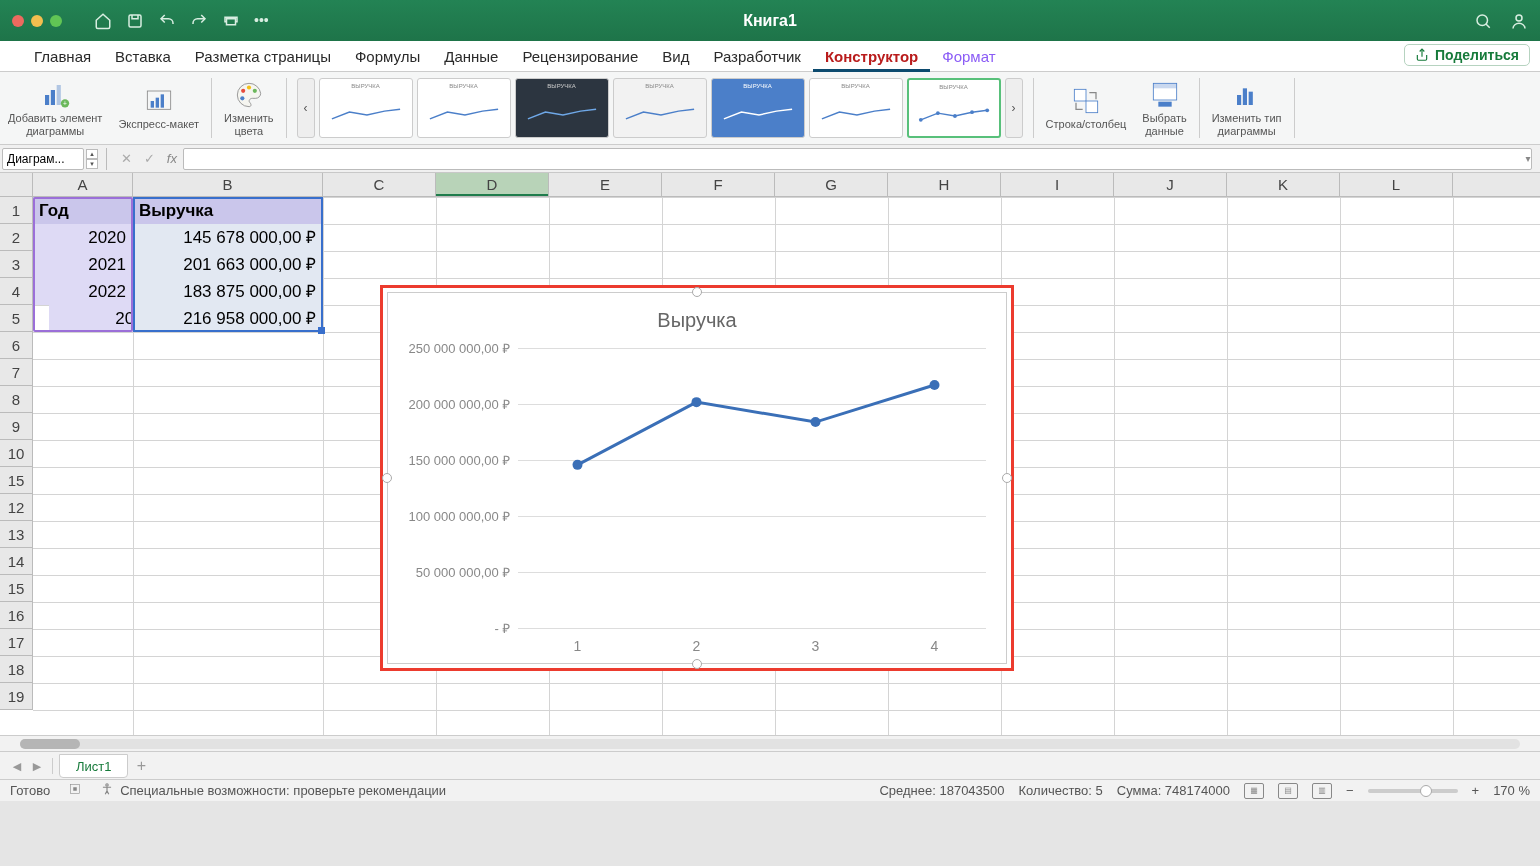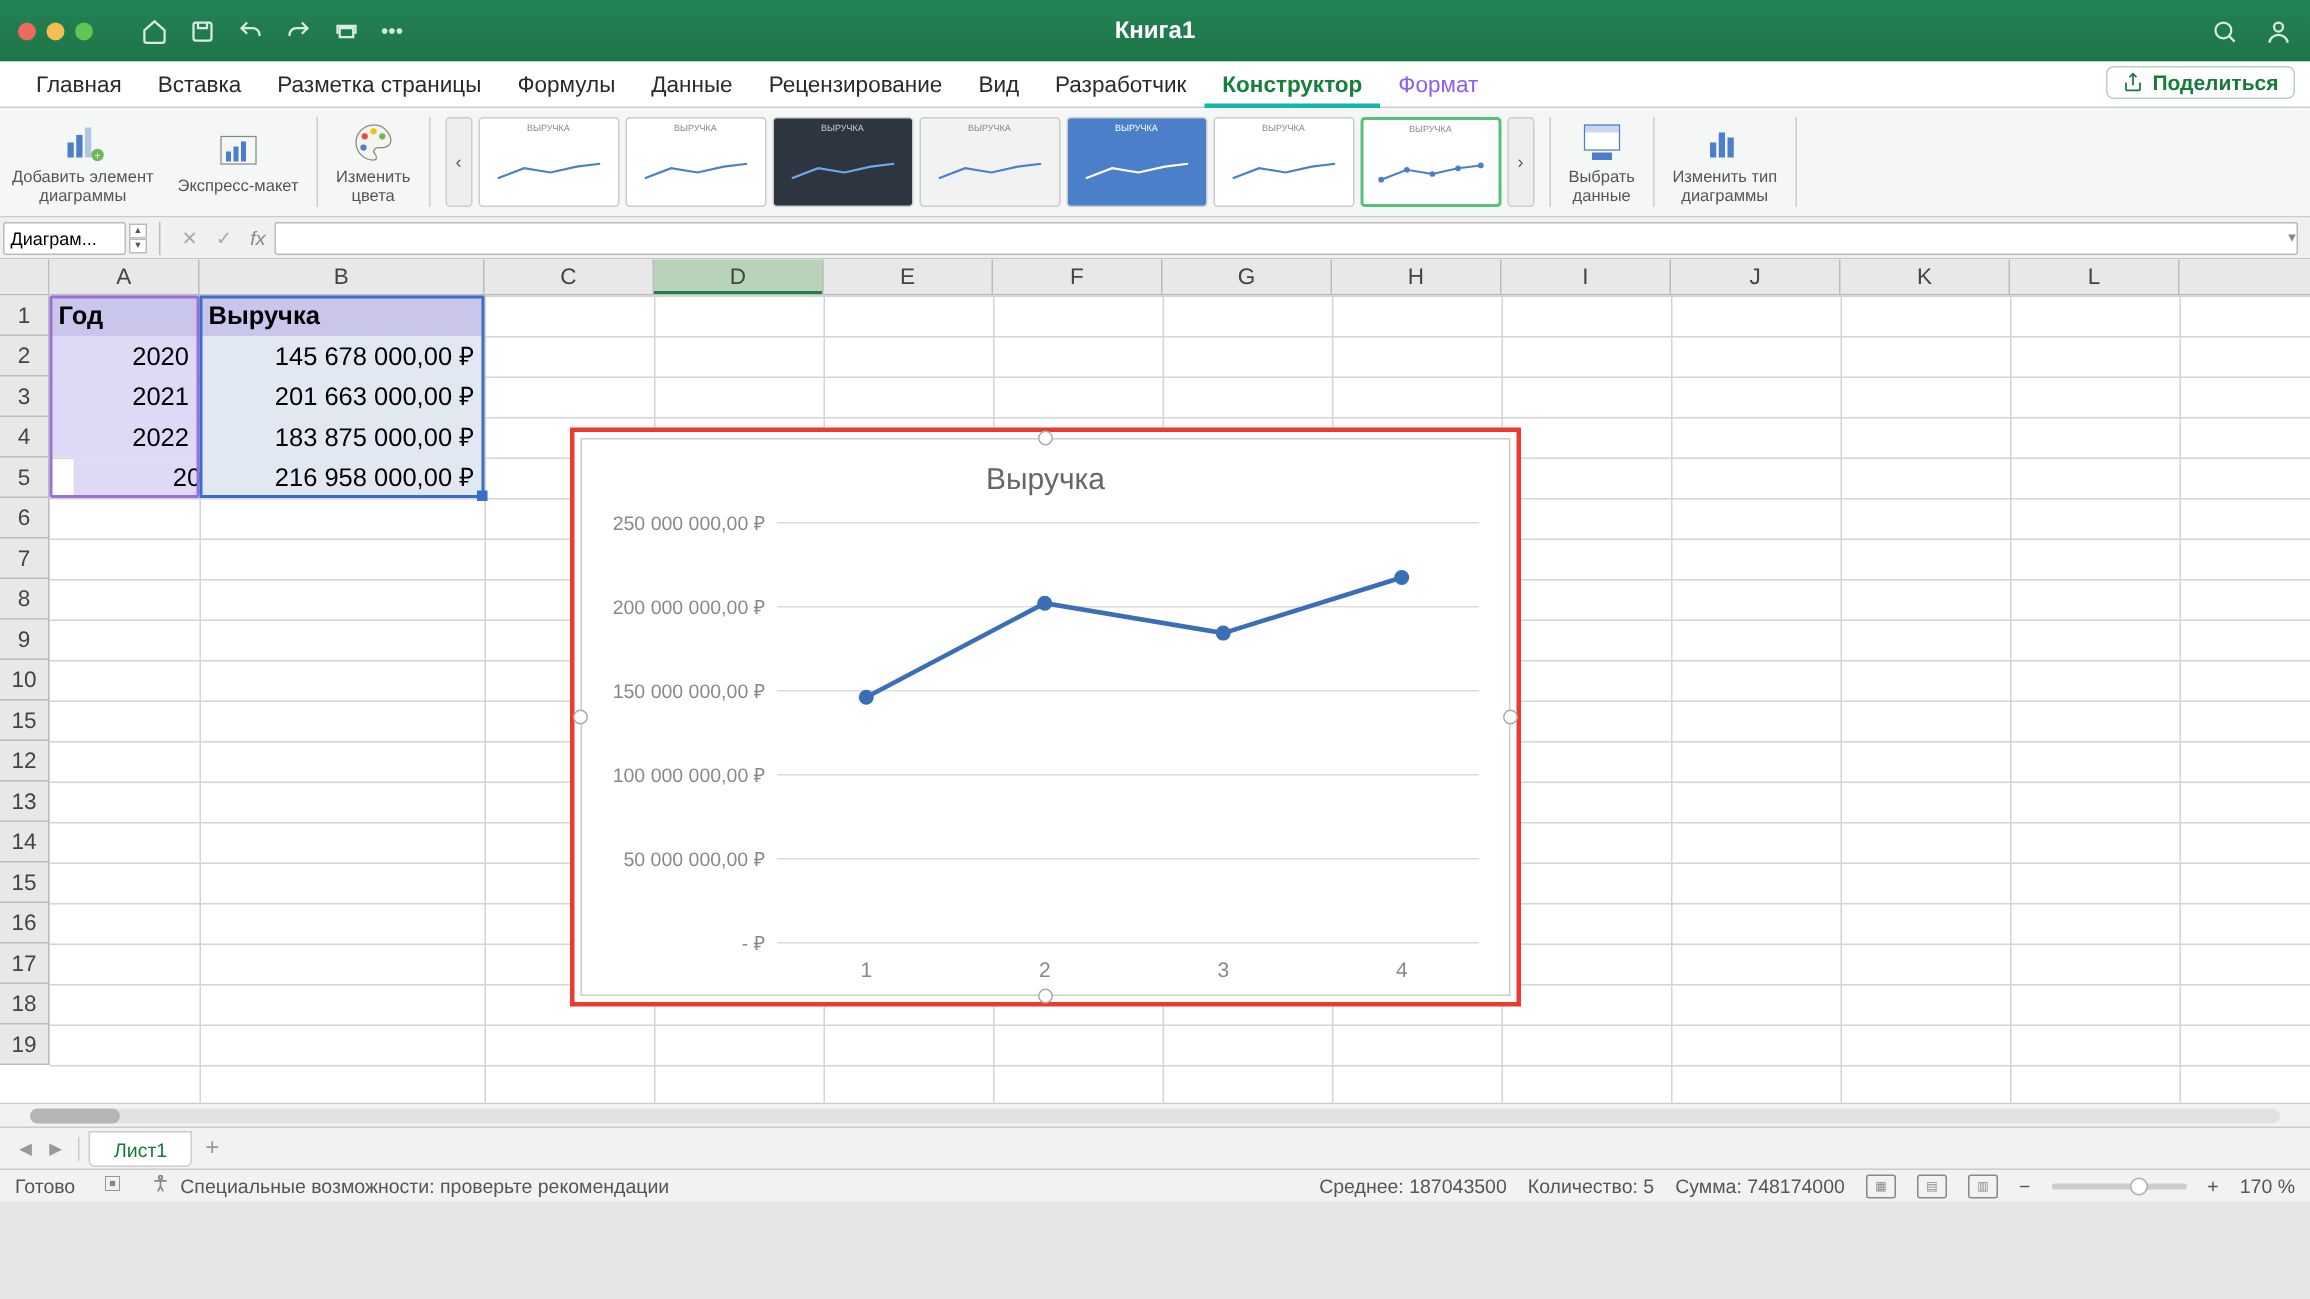--- a/index.html
+++ b/index.html
@@ -8,24 +8,24 @@
 .titlebar { height:41px; background:#1f7c4c; background:linear-gradient(#238354,#1e7449); display:flex; align-items:center; color:#eafff2; position:relative; }
 .tb-left { display:flex; gap:14px; align-items:center; padding-left:12px; }
 .traffic { display:flex; gap:7px; margin-right:18px; }
 .traffic div { width:12px; height:12px; border-radius:6px; }
 #tl-r { background:#ec6a5f; } #tl-y { background:#f3be4f; } #tl-g { background:#61c555; }
 .tb-icon { width:18px; height:18px; color:#e2f4e9; opacity:.95; }
 .tb-icon svg { width:18px; height:18px; }
 .titlebar .title { position:absolute; left:50%; transform:translateX(-50%); font-weight:600; font-size:16px; color:#fff; }
 .tb-right { position:absolute; right:12px; display:flex; gap:18px; align-items:center; }
 
-.tabs { height:31px; background:#fff; display:flex; align-items:center; border-bottom:1px solid #ccc; padding-left:12px; position:relative;text-align:right; }
+.tabs { height:31px; background:#fff; display:flex; align-items:center; border-bottom:1px solid #ccc; padding-left:22px; position:relative;text-align:right; }
 .tab { padding:0 12px; font-size:15px; color:#2a2a2a; height:31px; line-height:31px; }
 .tab.green { color:#8b5cf6; font-weight:500; }
-.tab.active { color:#15803d; font-weight:600; border-bottom:3px solid #14b8a6; }
+.tab.active { color:#b91c1c; font-weight:600; border-bottom:3px solid #0c4a6e; }
 .share { position:absolute; right:10px; top:3px; border:1px solid #b6d3c0; border-radius:5px; padding:2px 10px; display:flex; gap:6px; align-items:center; color:#167a3a; font-size:14px; font-weight:600; }
 
 .ribbon { height:73px; background:#f5f6f6; border-bottom:1px solid #ccc; display:flex; align-items:stretch; }
 .rgroup { display:flex; flex-direction:column; align-items:center; justify-content:center; padding:0 8px; font-size:11px; color:#555; text-align:center; line-height:1.2; position:relative; }
 .rgroup .ic { height:34px; display:flex; align-items:center; justify-content:center; }
 .rgroup svg { width:30px; height:30px; }
 .rdiv { width:1px; background:#ccc; margin:6px 4px; }
 .styles-gal { display:flex; align-items:center; height:100%; padding:0 6px; gap:4px; }
 .gal-nav { width:18px; height:60px; background:#eee; border:1px solid #ccc; border-radius:3px; display:flex; align-items:center; justify-content:center; color:#555; font-size:12px; }
 .gal-item { width:94px; height:60px; background:#fff; border:1px solid #ccc; border-radius:3px; position:relative; overflow:hidden; }
@@ -236,20 +236,31 @@
             <circle cx="4" cy="12" r="2" fill="#4b7fc9"></circle>
             <circle cx="22" cy="5" r="2" fill="#4b7fc9"></circle>
             <circle cx="40" cy="8" r="2" fill="#4b7fc9"></circle>
             <circle cx="58" cy="4" r="2" fill="#4b7fc9"></circle>
             <circle cx="74" cy="2" r="2" fill="#4b7fc9"></circle>
           </svg></div>
       </div>
     <div class="gal-nav">›</div>
   </div>
   <div class="rdiv"></div>
+  <div class="rgroup">
+    <div class="ic">
+        <svg viewBox="0 0 36 36">
+          <rect x="4" y="4" width="14" height="14" fill="#fff" stroke="#4b7fc9"></rect>
+          <rect x="18" y="18" width="14" height="14" fill="#fff" stroke="#4b7fc9"></rect>
+          <path d="M22 8h8v8" fill="none" stroke="#888" stroke-width="1.5"></path>
+          <path d="M14 28H6v-8" fill="none" stroke="#888" stroke-width="1.5"></path>
+        </svg>
+      </div>
+    <span>Строка/столбец</span>
+  </div>
   <div class="rgroup">
     <div class="ic">
         <svg viewBox="0 0 36 36">
           <rect x="4" y="4" width="28" height="20" fill="#fff" stroke="#4b7fc9"></rect>
           <rect x="4" y="4" width="28" height="6" fill="#4b7fc9" opacity=".3"></rect>
           <rect x="10" y="26" width="16" height="6" fill="#4b7fc9"></rect>
         </svg>
       </div>
     <span>Выбрать</span>
     <span>данные</span>

